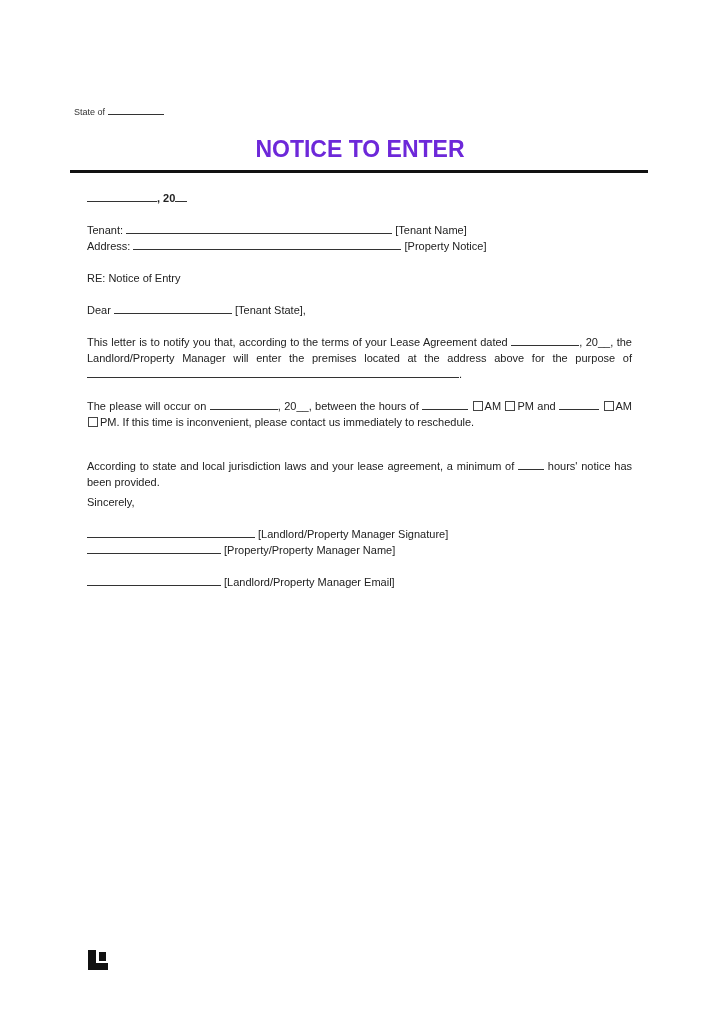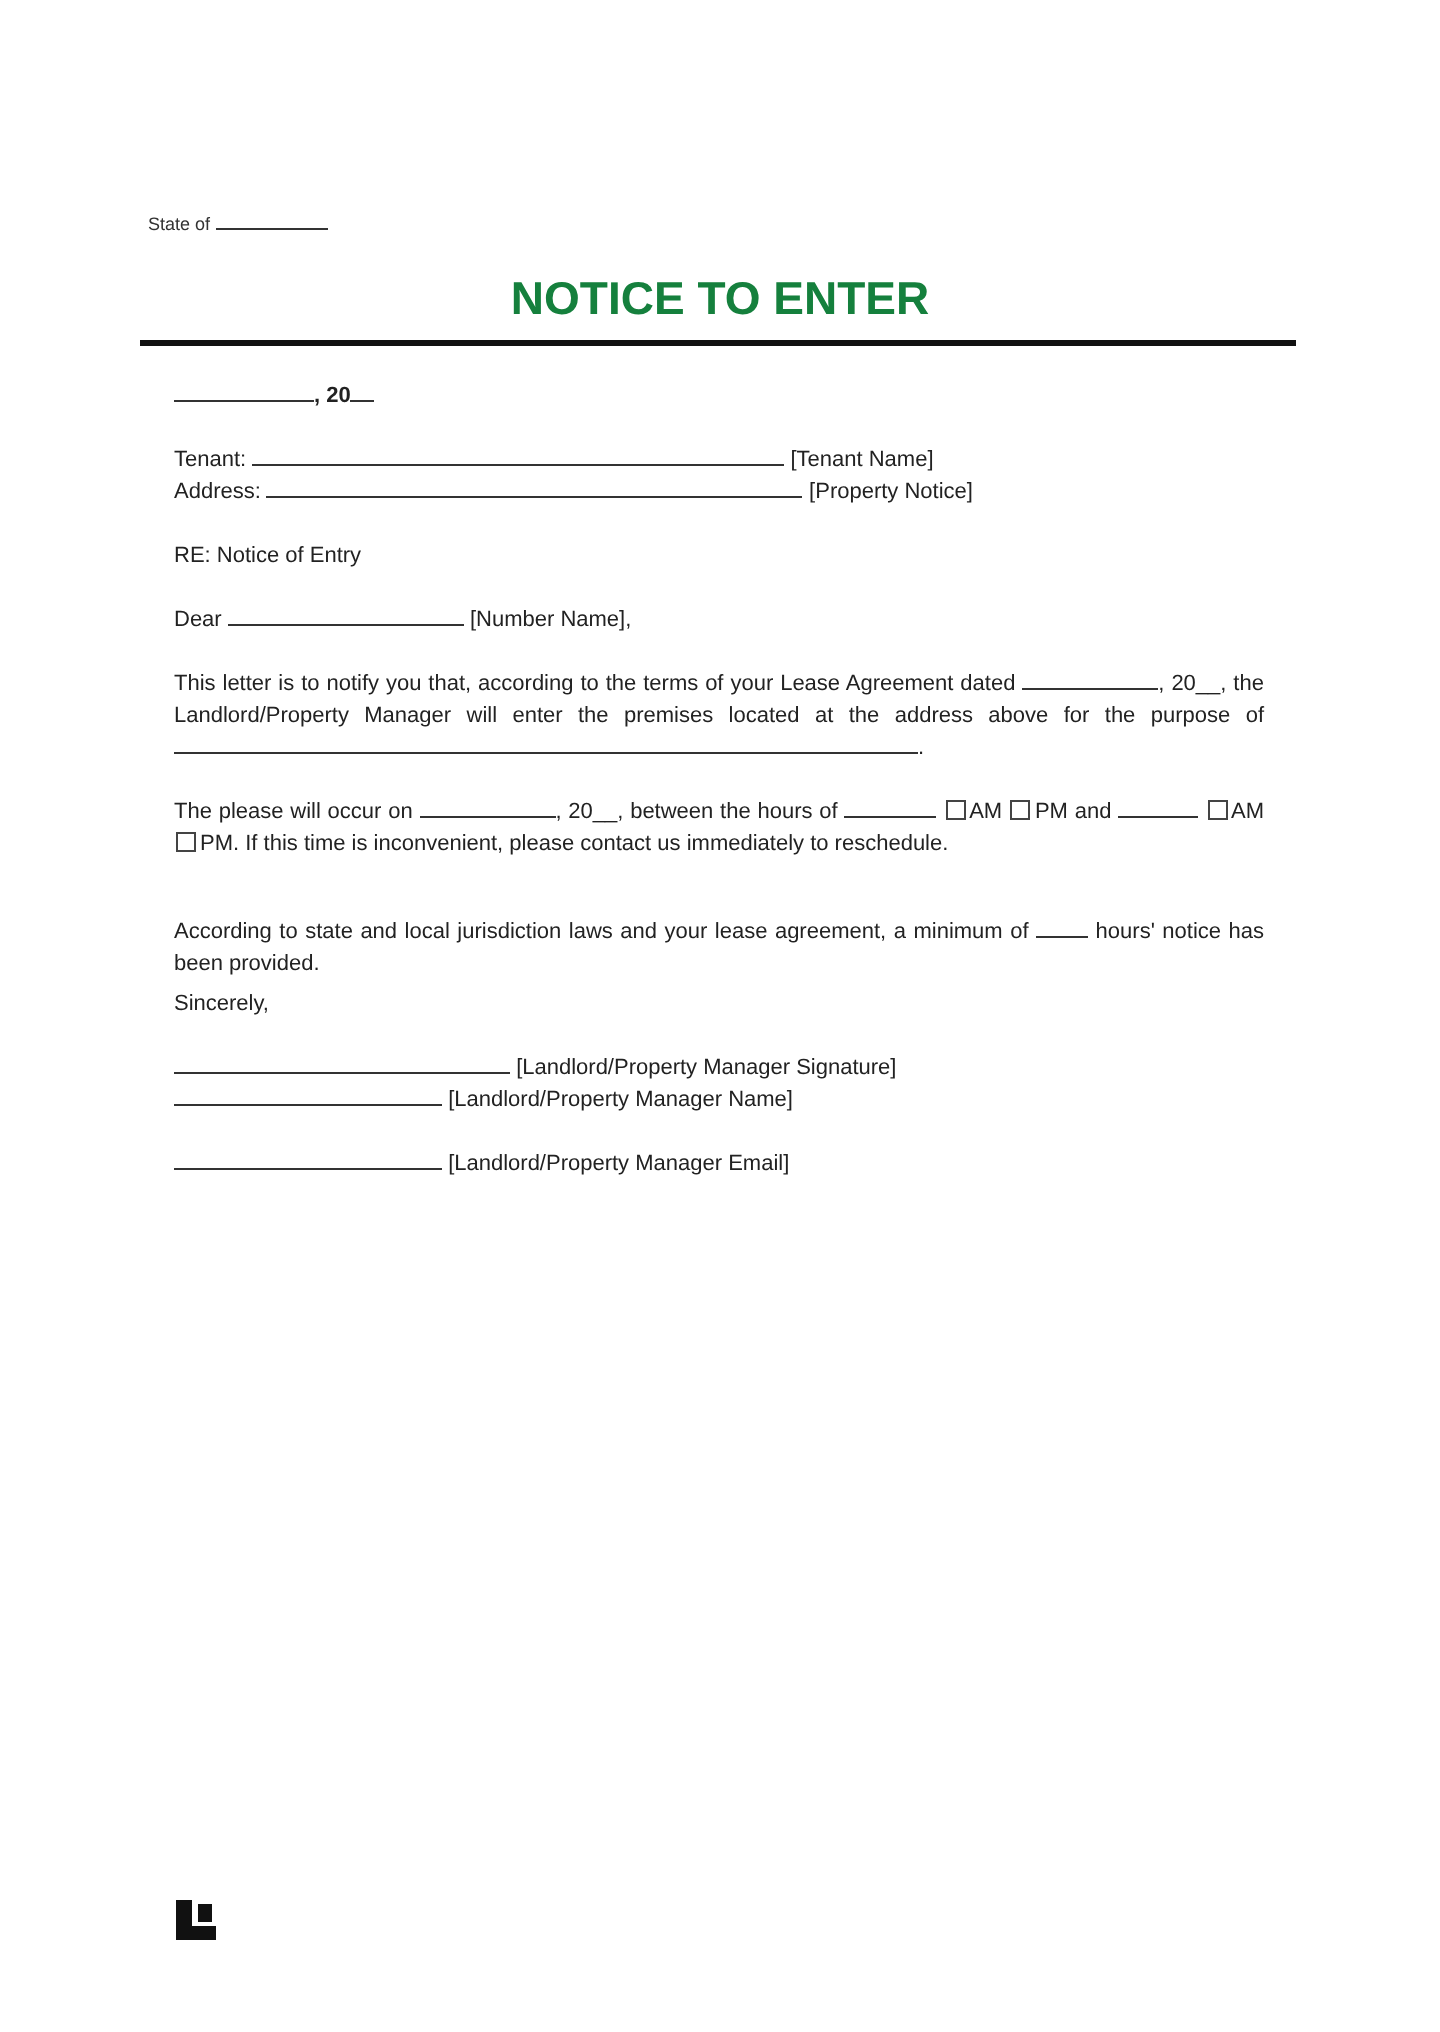--- a/index.html
+++ b/index.html
@@ -1,21 +1,21 @@
 <!DOCTYPE html>
 <html><head>
   <meta charset="utf-8">
   <style>
     html, body { margin: 0; padding: 0; background: #ffffff; }
     body { width: 720px; height: 1016px; position: relative; overflow: hidden;
       font-family: "Liberation Sans", sans-serif; color: #1a1a1a; }
     .page { position: absolute; left: 0; top: 0; width: 620px; height: 1016px; }
     .state { position: absolute; left: 74px; top: 106px; font-size: 9px; color: #333; }
     .title { position: absolute; left: 0; width: 720px; top: 136px; text-align: center;
-      font-size: 23px; font-weight: bold; letter-spacing: 0px; color: #15803d; }
+      font-size: 23px; font-weight: bold; letter-spacing: 0px; color: #6d28d9; }
     .rule { position: absolute; left: 70px; top: 170px; width: 578px; height: 3px; background: #111; }
     .line { position: absolute; left: 87px; font-size: 11px; line-height: 16px; white-space: nowrap; color: #222; }
     .blank { display: inline-block; border-bottom: 1px solid #333; height: 10px; vertical-align: baseline; }
     .para { position: absolute; left: 87px; width: 545px; font-size: 11px; line-height: 16px;
       text-align: justify; color: #222; }
     .bold { font-weight: normal; }
     .cb { display: inline-block; width: 8px; height: 8px; border: 1px solid #444; vertical-align: -1px; margin: 0 2px 0 1px; }
     .logo { position: absolute; left: 88px; top: 950px; width: 20px; height: 20px; }
   </style>
 </head>
@@ -44,21 +44,21 @@
     <span>Address:</span>
     <span class="blank" style="width:268px;"></span>
     <span>[Property Notice]</span>
   </div>
 
   <div class="line bold" style="top:270px;">RE: Notice of Entry</div>
 
   <div class="line" style="top:302px;">
     <span>Dear</span>
     <span class="blank" style="width:118px;"></span>
-    <span>[Number Name],</span>
+    <span>[Tenant State],</span>
   </div>
 
   <div class="para" style="top:334px;">
     <span>This letter is to notify you that, according to the terms of your Lease Agreement dated</span>
     <span class="blank" style="width:68px;"></span><span>, 20__, the Landlord/Property Manager will enter the premises located at the address above for the purpose of</span>
     <span class="blank" style="width:372px;"></span><span>.</span>
   </div>
 
   <div class="para" style="top:398px;">
     <span>The please will occur on</span>
@@ -78,21 +78,21 @@
   </div>
 
   <div class="line" style="top:494px;">Sincerely,</div>
 
   <div class="line" style="top:526px;">
     <span class="blank" style="width:168px;"></span>
     <span>[Landlord/Property Manager Signature]</span>
   </div>
   <div class="line" style="top:542px;">
     <span class="blank" style="width:134px;"></span>
-    <span>[Landlord/Property Manager Name]</span>
+    <span>[Property/Property Manager Name]</span>
   </div>
   <div class="line" style="top:574px;">
     <span class="blank" style="width:134px;"></span>
     <span>[Landlord/Property Manager Email]</span>
   </div>
 
   <svg class="logo" viewBox="0 0 20 20">
     <rect x="0" y="0" width="8" height="20" fill="#111"></rect>
     <rect x="0" y="13" width="20" height="7" fill="#111"></rect>
     <rect x="11" y="2" width="7" height="9" fill="#111"></rect>

